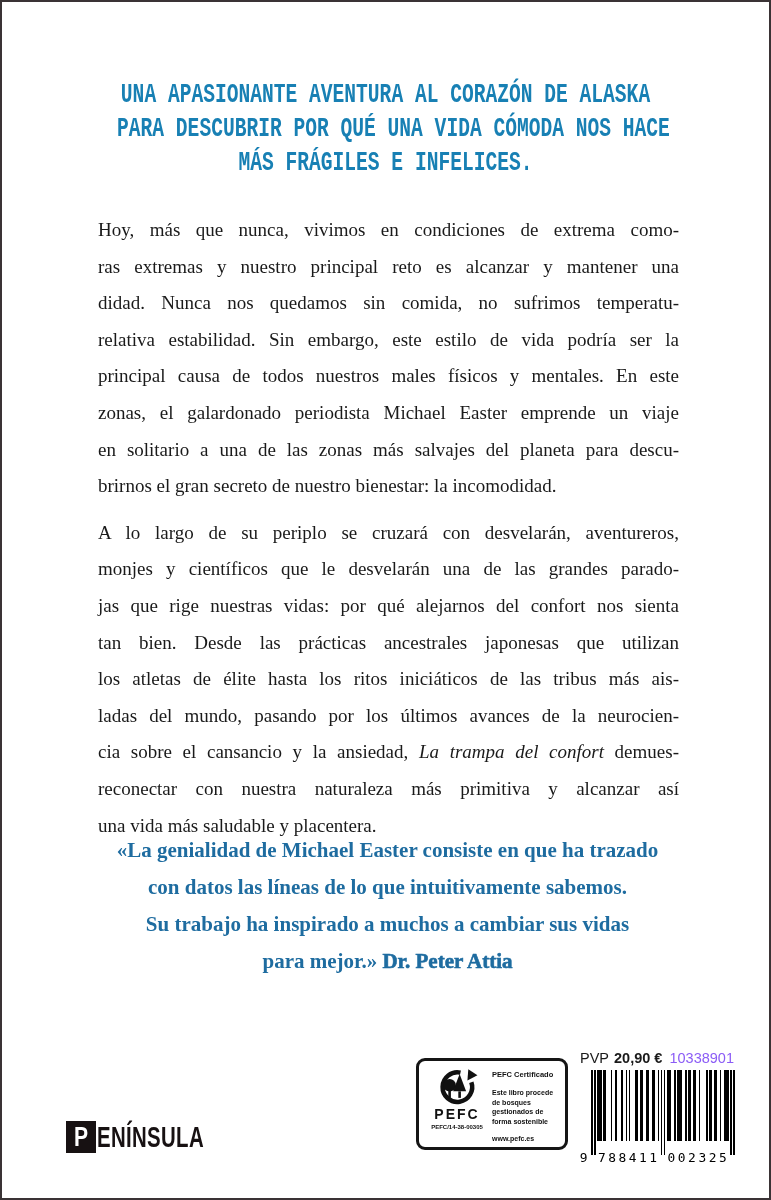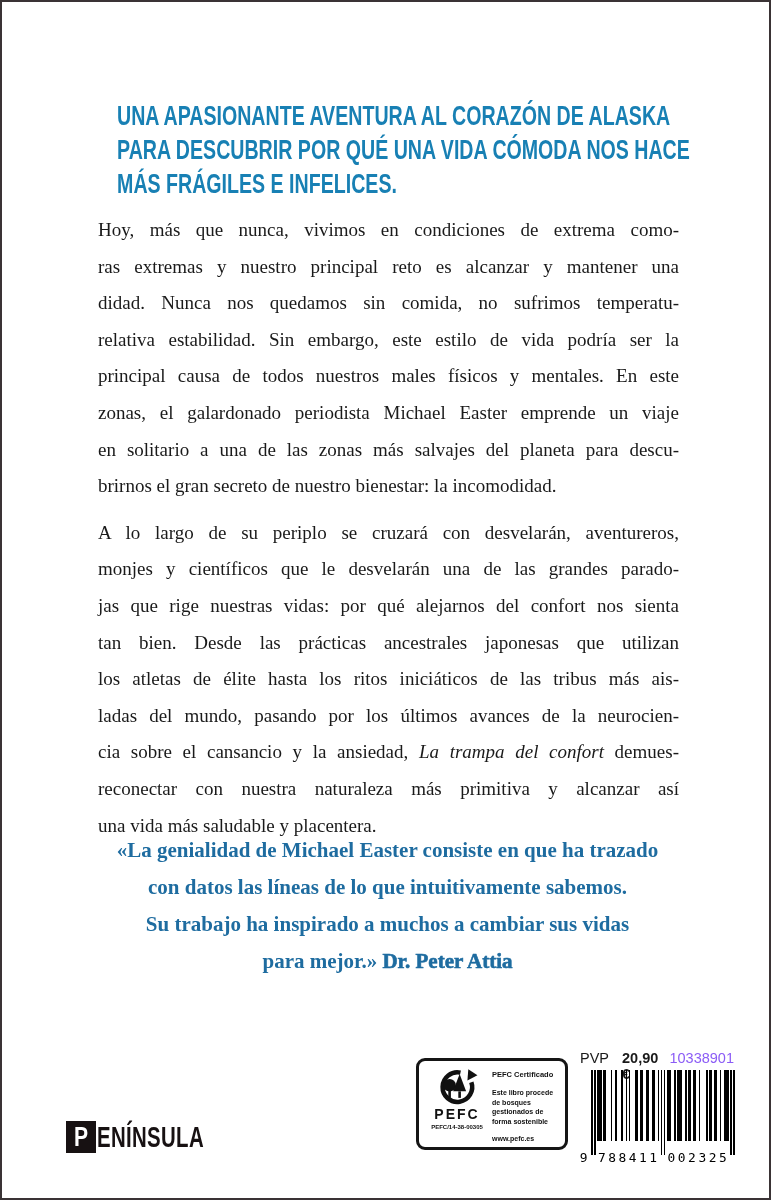--- a/index.html
+++ b/index.html
@@ -8,22 +8,22 @@
     position:relative; width:771px; height:1200px; background:#ffffff;
     border:2px solid #38partial?# }
   
   .page {
     position:relative; width:771px; height:1200px; background:#ffffff;
     border:2px solid #3a3335; overflow:hidden;
     font-family:"Liberation Serif","DejaVu Serif",serif; color:#1b1b1b;
   }
 
   
-  .headline { position:absolute; left:0; right:0; top:76px; 
-    font-family:Liberation Sans, sans-serif;margin-top:21px; }
+  .headline { position:absolute; left:0; right:0; top:76px; text-align:center;
+    font-family:Liberation Mono, monospace; }
   .hl-line { display:block; font-size:28px; line-height:34px; font-weight:800;
     letter-spacing:0px; white-space:nowrap; transform:scaleX(0.70); transform-origin:50% 50%; }
 
   
   .body-text { position:absolute; left:96px; top:210px; width:581px;
     font-size:19px; line-height:36.6px; color:#1a1a1a; }
   .paragraph { margin-bottom:10px; }
   .pline { text-align:left; white-space:normal; }
   .pline.just { text-align:justify; text-align-last:justify; }
 
@@ -49,21 +49,21 @@
   .pefc-word { font-size:14px; font-weight:800; letter-spacing:2px; line-height:15px; }
   .pefc-license { font-size:6px; font-weight:700; white-space:nowrap; margin-top:2px; }
   .pefc-right { flex:1; padding-left:5px; padding-top:3px; display:flex; flex-direction:column;
     justify-content:space-between; }
   .pefc-title { font-size:7.5px; font-weight:800; }
   .pefc-desc { font-size:7px; line-height:9.5px; font-weight:600; }
   .pefc-web { font-size:7px; font-weight:800; }
 
   .price { position:absolute; left:578px; top:1048px; width:154px; display:flex;
     align-items:baseline; font-family:"Liberation Sans","DejaVu Sans",sans-serif;
-    font-size:14.5px; color:#1a1a1a;gap:8px; }
+    font-size:14.5px; color:#1a1a1a; }
   .price .amount { font-weight:800; margin-left:5px; }
   .price .code { margin-left:auto; color:#8b5cf6; }
 
   .barcode { position:absolute; left:577px; top:1068px; width:156px; height:94px; }
   .barcode svg text { fill:#000; }
 </style>
 </head>
 <body>
 
 <div class="page">

